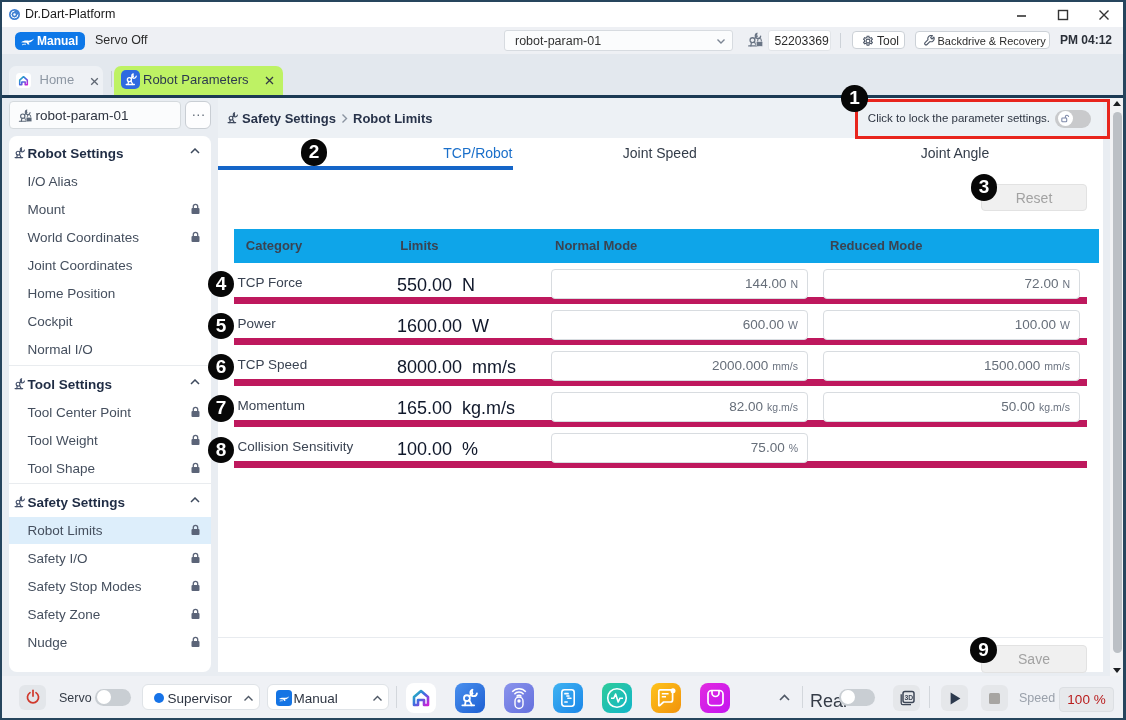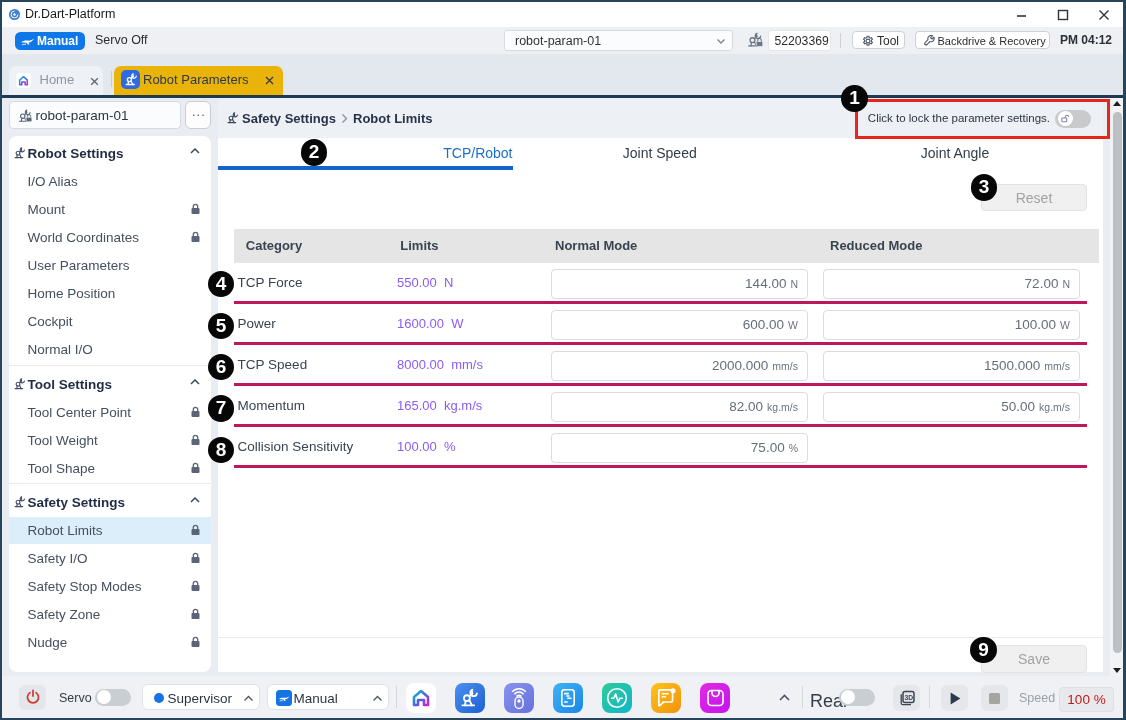--- a/index.html
+++ b/index.html
@@ -17,23 +17,23 @@
 
 .frame { position:absolute; background:#26455d; z-index:50; }
 
 .mh { position:absolute; left:19px; height:27px; line-height:27px; font-size:13.5px; font-weight:bold; color:#1f2c44; white-space:nowrap; }
 .mi { position:absolute; left:19px; height:27px; line-height:27px; font-size:13.5px; color:#454f5e; white-space:nowrap; }
 .mdv { position:absolute; left:0; width:202.5px; height:1px; background:#e9ecef; }
 .lk { position:absolute; left:181px; }
 .chv { position:absolute; left:181px; }
 .rbi { position:absolute; left:4px; }
 
-.trow { position:absolute; left:15.5px; width:853.5px; height:41px; border-bottom:3px solid #be185d; }
+.trow { position:absolute; left:15.5px; width:853.5px; height:41px; border-bottom:7px solid #be185d; }
 .tlab { position:absolute; left:4.1px; top:12px; font-size:13.5px; color:#3a4352; white-space:nowrap; }
-.tlim { position:absolute; left:163.5px; top:12px; font-size:13px; color:#8b5cf6; white-space:nowrap; }
+.tlim { position:absolute; left:163.5px; top:12px; font-size:18px; color:#0f172a; white-space:nowrap; }
 .tin { position:absolute; top:5.5px; width:257px; height:30px; background:#fff; border:1px solid #d8dce0; border-radius:4px; text-align:right; }
 .tin .v { position:relative; display:inline-block; margin-top:6.5px; font-size:13.5px; color:#666e79; }
 .tin .u { display:inline-block; margin-left:4px; margin-right:9px; font-size:10.5px; color:#6b7380; }
 
 .aic { position:absolute; top:6.5px; width:30px; height:30px; border-radius:8px; }
 
 .badge { position:absolute; width:26.5px; height:26.5px; border-radius:50%; background:#070707; color:#fff;
   font-size:19px; font-weight:bold; text-align:center; line-height:26.5px; z-index:40; }
 </style>
 </head>
@@ -111,21 +111,21 @@
           </defs>
           <path d="M2 11.5 V6 L6.5 2 L11 6 V11.5 H8.5 V8.2 H4.5 V11.5 Z" fill="none" stroke="url(#hg1)" stroke-width="1.8" stroke-linejoin="round"></path>
         </svg>
       </div>
       <div class="txt" style="left:31px;top:6px;font-size:13px;color:#8d97a3;">Home</div>
       <svg class="abs" style="left:80px;top:10px;" width="11" height="11" viewBox="0 0 11 11">
         <path d="M2.2 2.2 L8.8 8.8 M8.8 2.2 L2.2 8.8" stroke="#5f6773" stroke-width="1.3"></path>
       </svg>
     </div>
     <div class="abs" style="left:108.5px;top:17px;width:1px;height:16px;background:#c6ccd3;"></div>
-    <div class="abs" style="left:112px;top:12px;width:169px;height:32px;background:#eab308;border-radius:7px 7px 0 0;">
+    <div class="abs" style="left:112px;top:12px;width:169px;height:32px;background:#bef264;border-radius:7px 7px 0 0;">
       <div class="abs" style="left:7px;top:4px;width:19px;height:19px;background:#2e6ae0;border-radius:5px;">
         <svg class="abs" style="left:2.5px;top:2px;" width="15" height="15" viewBox="0 0 20 20">
           <g fill="none" stroke="#fff" stroke-width="1.8" stroke-linecap="round">
             <circle cx="7.2" cy="10.2" r="2.7"></circle>
             <path d="M6.1 12.7 L5.4 16.6"></path>
             <path d="M9.2 11.7 L11.7 16.6"></path>
             <path d="M3 16.6 L13.8 16.6"></path>
             <path d="M9.5 8.3 L12.2 5.9"></path>
             <path d="M12.2 5.9 L11.6 3.1"></path>
             <path d="M12.3 2.5 A3 3 0 1 0 16.3 5.7"></path>
@@ -162,21 +162,21 @@
     </div>
 
     <div id="sidepanel" class="abs" style="left:6.5px;top:38.5px;width:202.5px;height:536px;background:#ffffff;border-radius:8px;">
       <div class="mh" style="top:3.5px;"><span class="mht">Robot Settings</span></div>
       <svg class="chv" style="top:12px;" width="10" height="6" viewBox="0 0 10 6">
         <path d="M1 5 L5 1 L9 5" fill="none" stroke="#3e4a5e" stroke-width="1.5"></path>
       </svg>
       <div class="mi" style="top:31.5px;">I/O Alias</div>
       <div class="mi" style="top:59.5px;">Mount</div>
       <div class="mi" style="top:87.5px;">World Coordinates</div>
-      <div class="mi" style="top:115.5px;">User Parameters</div>
+      <div class="mi" style="top:115.5px;">Joint Coordinates</div>
       <div class="mi" style="top:143.5px;">Home Position</div>
       <div class="mi" style="top:171.5px;">Cockpit</div>
       <div class="mi" style="top:199.5px;">Normal I/O</div>
       <div class="mdv" style="top:229px;"></div>
       <div class="mh" style="top:234.5px;"><span class="mht">Tool Settings</span></div>
       <svg class="chv" style="top:243px;" width="10" height="6" viewBox="0 0 10 6">
         <path d="M1 5 L5 1 L9 5" fill="none" stroke="#3e4a5e" stroke-width="1.5"></path>
       </svg>
       <div class="mi" style="top:262.5px;">Tool Center Point</div>
       <div class="mi" style="top:290.5px;">Tool Weight</div>
@@ -292,21 +292,21 @@
         <path d="M5.3 4.8 V3.4 A2 2 0 0 1 9.2 3 L9.3 3.6" fill="none" stroke="#7d88a8" stroke-width="1.3"></path>
       </svg>
     </div>
     <div class="abs" style="left:852.5px;top:1.5px;width:255px;height:40px;border:3.5px solid #e8251d;z-index:10;"></div>
     <div id="content" class="abs" style="left:216px;top:40.5px;width:885px;height:534px;background:#ffffff;">
       <div class="txt" style="left:0;top:7px;width:294.5px;text-align:right;font-size:14px;color:#1a6fca;">TCP/Robot</div>
       <div class="txt" style="left:294.5px;top:7px;width:294.5px;text-align:center;font-size:14px;color:#333c49;">Joint Speed</div>
       <div class="txt" style="left:589px;top:7px;width:296px;text-align:center;font-size:14px;color:#333c49;">Joint Angle</div>
       <div class="abs" style="left:0;top:28px;width:294.5px;height:3.5px;background:#1565c8;"></div>
       <div class="abs" style="left:763px;top:45.5px;width:106px;height:27.5px;background:#f0f0f0;border:1px solid #e2e2e2;border-radius:4px;text-align:center;line-height:26px;font-size:14px;color:#a2a2a2;">Reset</div>
-      <div class="abs" style="left:15.5px;top:90.5px;width:865px;height:34.5px;background:#e5e5e5;">
+      <div class="abs" style="left:15.5px;top:90.5px;width:865px;height:34.5px;background:#0ea5e9;">
         <div class="txt" style="left:12.3px;top:9px;font-size:13px;font-weight:bold;color:#3a4351;">Category</div>
         <div class="txt" style="left:166.8px;top:9px;font-size:13px;font-weight:bold;color:#3a4351;">Limits</div>
         <div class="txt" style="left:321.5px;top:9px;font-size:13px;font-weight:bold;color:#3a4351;">Normal Mode</div>
         <div class="txt" style="left:596.5px;top:9px;font-size:13px;font-weight:bold;color:#3a4351;">Reduced Mode</div>
       </div>
       <div class="trow" style="top:125px;">
         <div class="tlab">TCP Force</div>
         <div class="tlim">550.00&nbsp;&nbsp;N</div>
         <div class="tin" style="left:317.5px;"><span class="v">144.00</span><span class="u">N</span></div>
         <div class="tin" style="left:589.5px;"><span class="v">72.00</span><span class="u">N</span></div>

